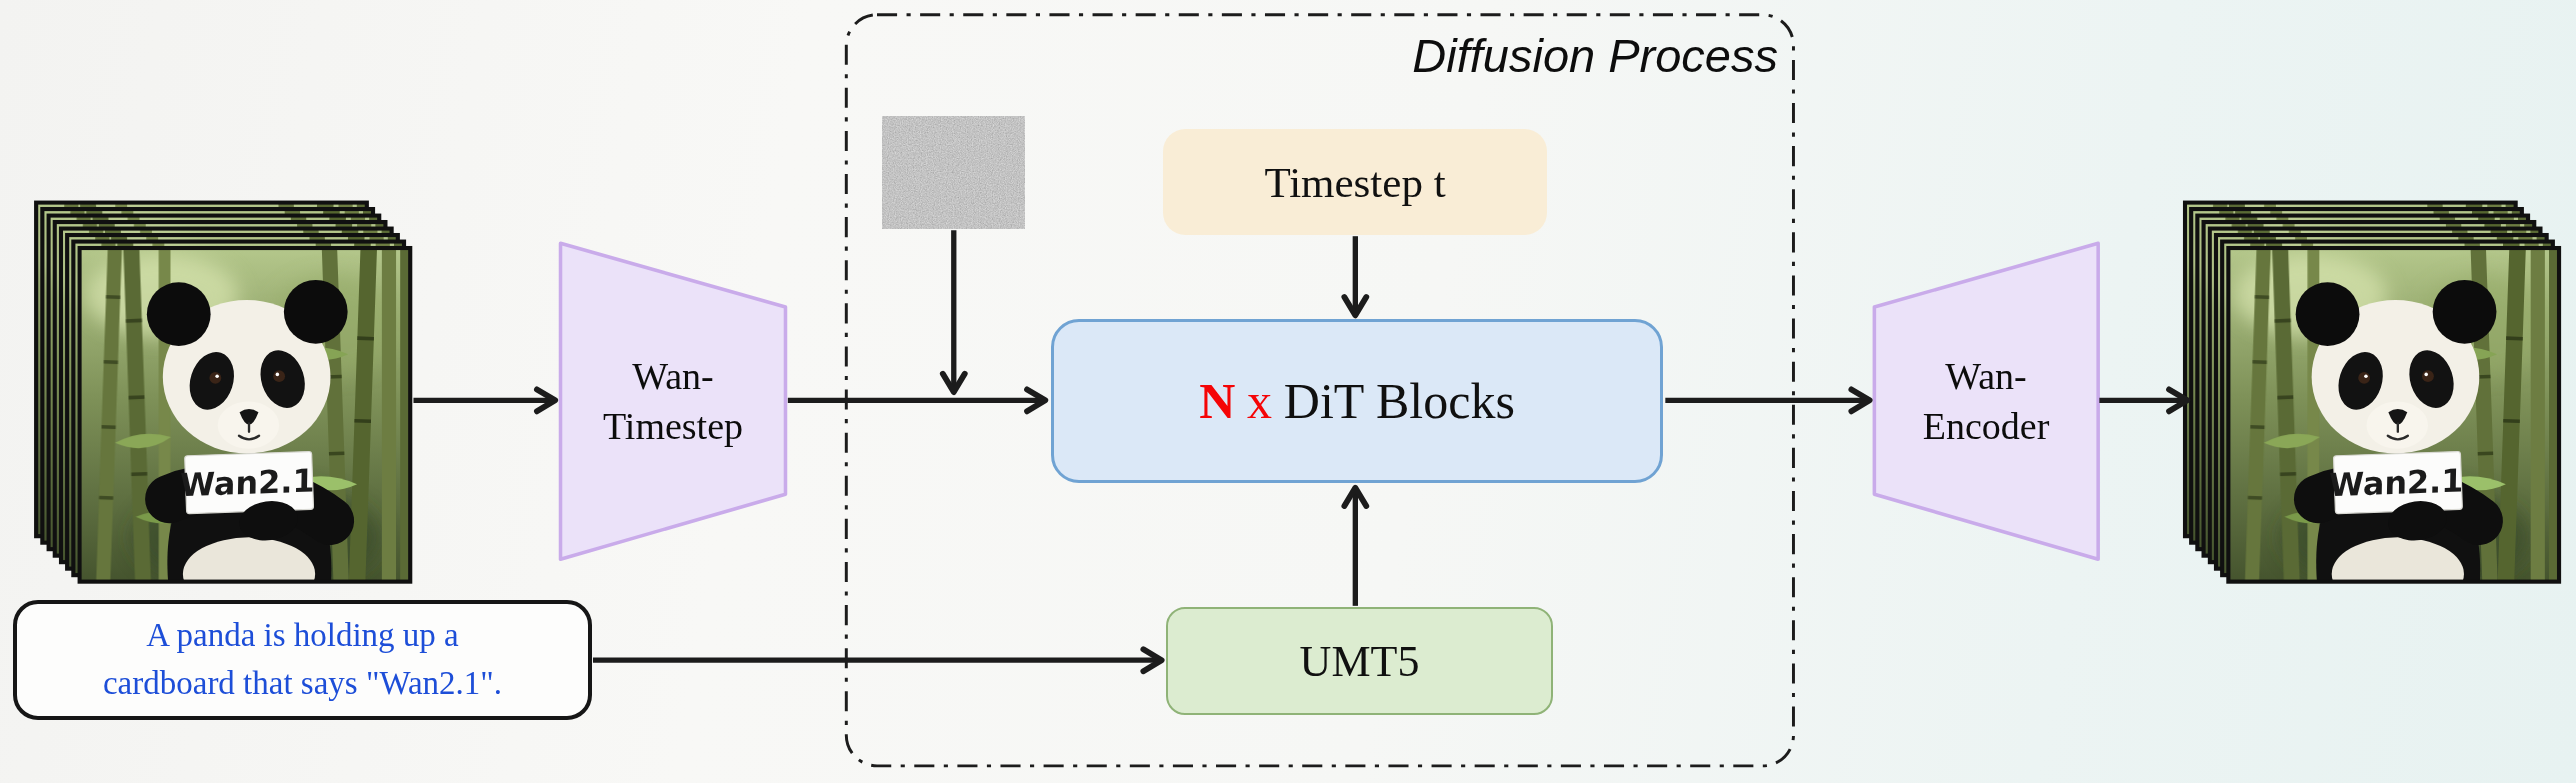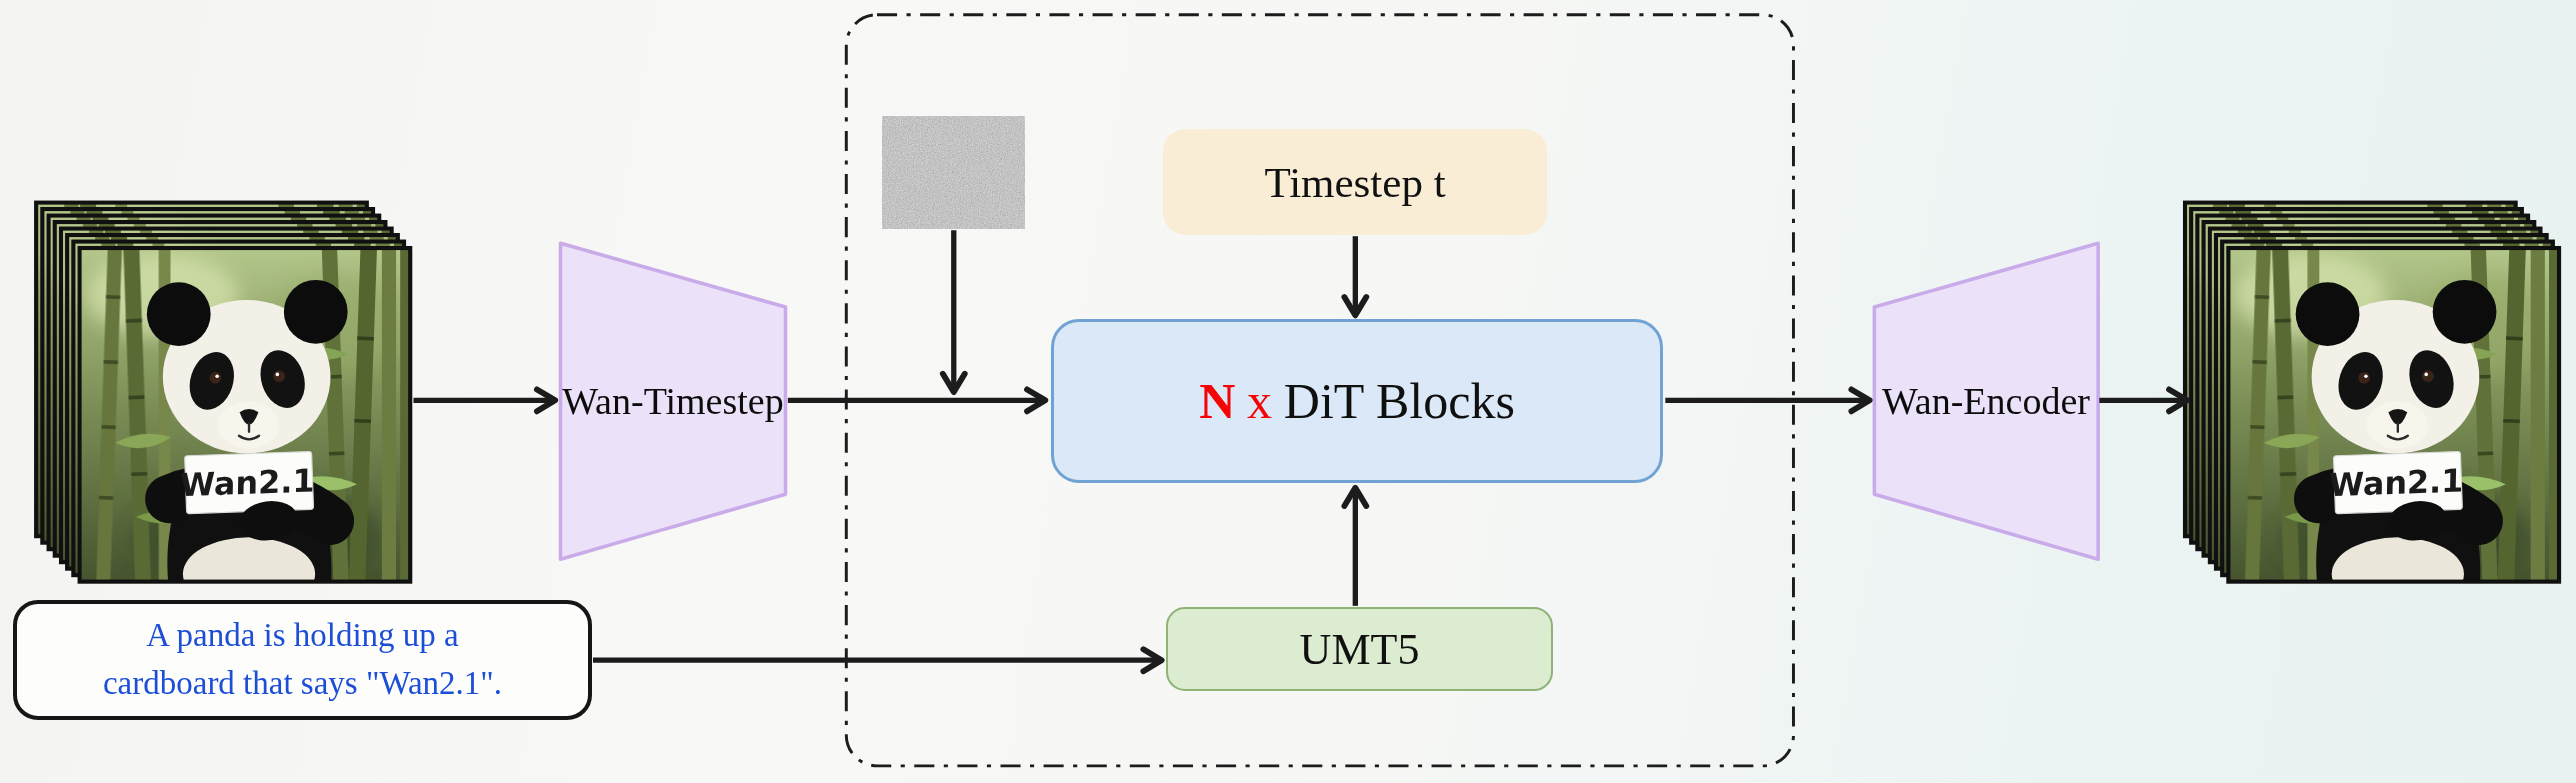--- a/index.html
+++ b/index.html
@@ -26,26 +26,26 @@
     background:var(--dit-fill);border:3px solid var(--dit-border);
     border-radius:28px;font-size:50px;color:#101010;white-space:nowrap;
   }
   .dit-n{font-weight:bold;color:var(--red-accent);}
   .dit-x{color:var(--red-accent);margin:0 11.8px;}
   .cross-attention{
     left:1380px;top:520px;width:354px;height:47px;
     font-size:39px;color:#0f0f0f;white-space:nowrap;
   }
   .umt5-box{
-    left:1166px;top:607px;width:387px;height:84px;
+    left:1166px;top:607px;width:387px;height:108px;
     background:var(--umt5-fill);border:2.4px solid var(--umt5-border);
     border-radius:19px;font-size:44px;color:#101010;
   }
   .vae-label{
-    flex-direction:row;font-size:38px;line-height:1.3;color:#0c0c0c;text-align:center;
+    flex-direction:column;font-size:38px;line-height:1.3;color:#0c0c0c;text-align:center;
   }
   .enc-label{left:560px;top:313px;width:226px;height:177px;}
   .dec-label{left:1874px;top:313px;width:224px;height:177px;}
   .prompt-box{
     left:13px;top:600px;width:579px;height:120px;
     background:#fdfdfc;border:4.1px solid #161616;border-radius:25px;
     font-size:33px;line-height:1.45;color:#1d4ed8;text-align:center;
     flex-direction:column;
   }
 </style>
@@ -231,20 +231,21 @@
       <line x1="1334" y1="678" x2="1770" y2="678" marker-end="url(#arrowhead)"></line>
       <line x1="1615" y1="390" x2="1615" y2="664" marker-end="url(#arrowhead)"></line>
       <line x1="2295" y1="400" x2="2295" y2="534" marker-end="url(#arrowhead)"></line>
       <line x1="2820" y1="678" x2="3166" y2="678" marker-end="url(#arrowhead)"></line>
       <line x1="3555" y1="678" x2="3704" y2="678" marker-end="url(#arrowhead)"></line>
       <line x1="2295" y1="1026" x2="2295" y2="826" marker-end="url(#arrowhead)"></line>
       <line x1="1004" y1="1118" x2="1967" y2="1118" marker-end="url(#arrowhead)"></line>
     </g>
   </svg>
 
+  <div class="abs diagram-title">Diffusion Process</div>
 
   <div class="abs flexc timestep-box">
     <span>Timestep t</span>
   </div>
 
   <div class="abs flexc dit-box">
     <span class="dit-n">N</span>
     <span class="dit-x">x</span>
     <span>DiT Blocks</span>
   </div>

